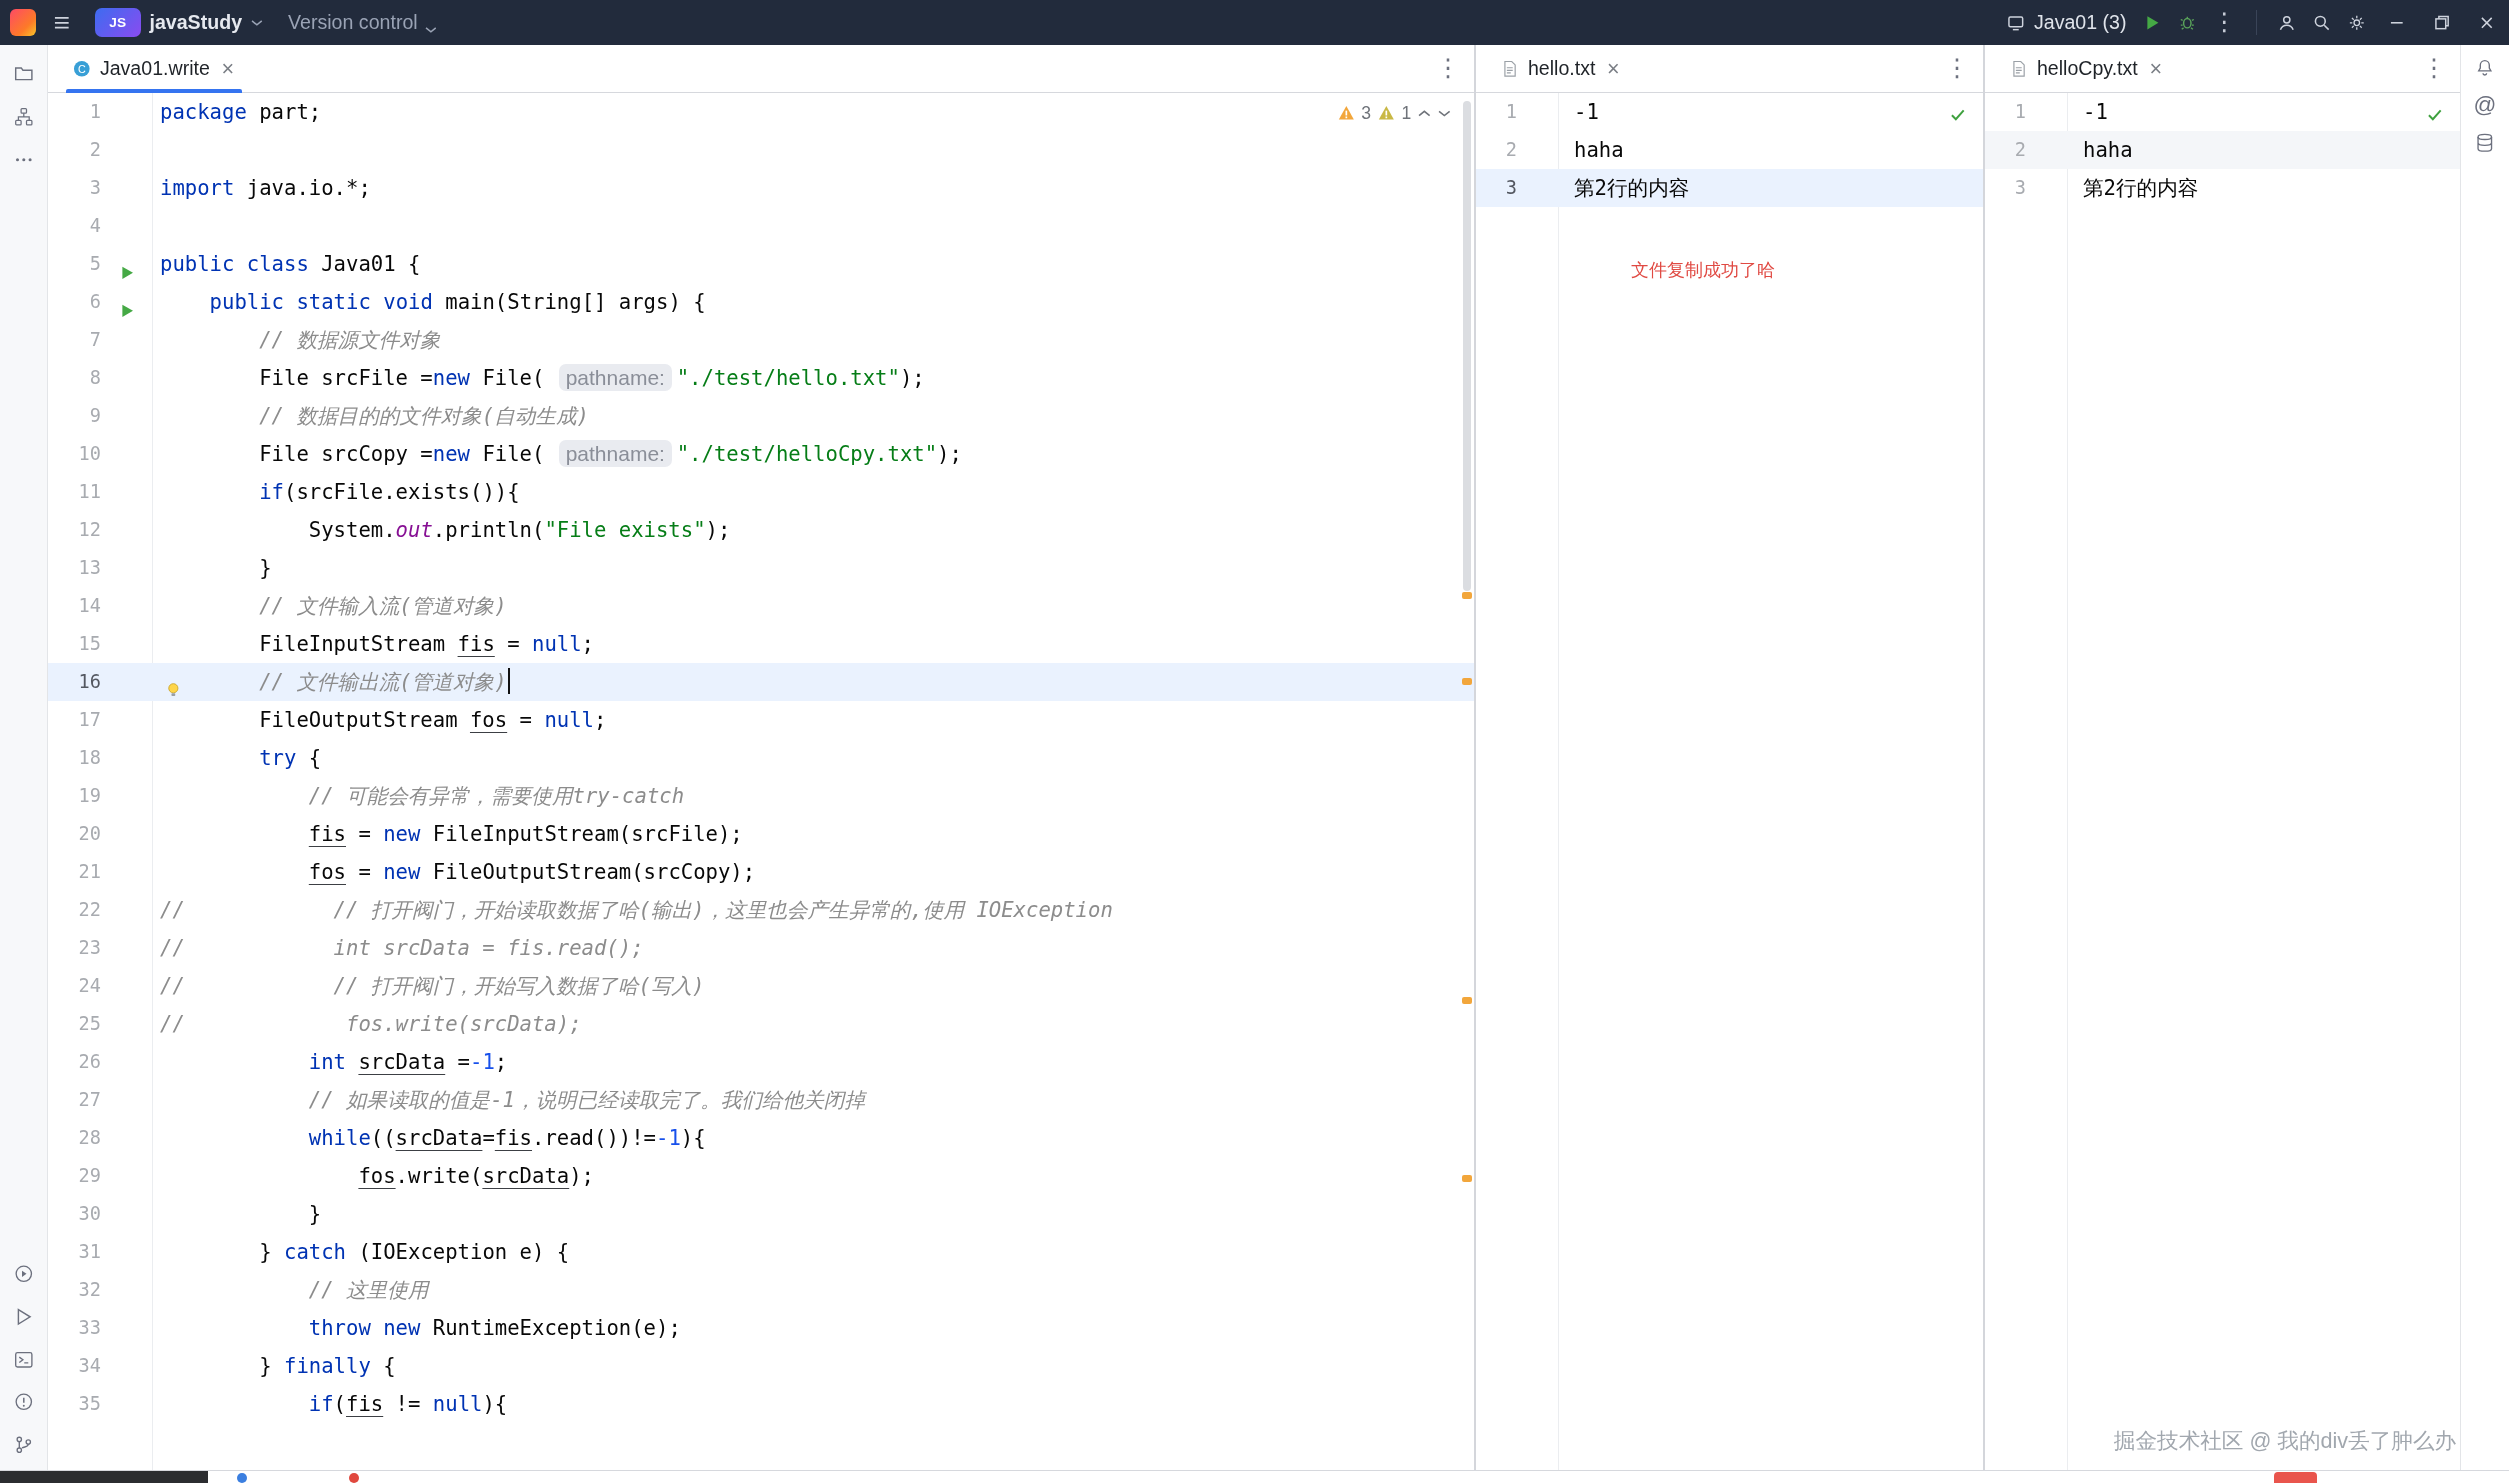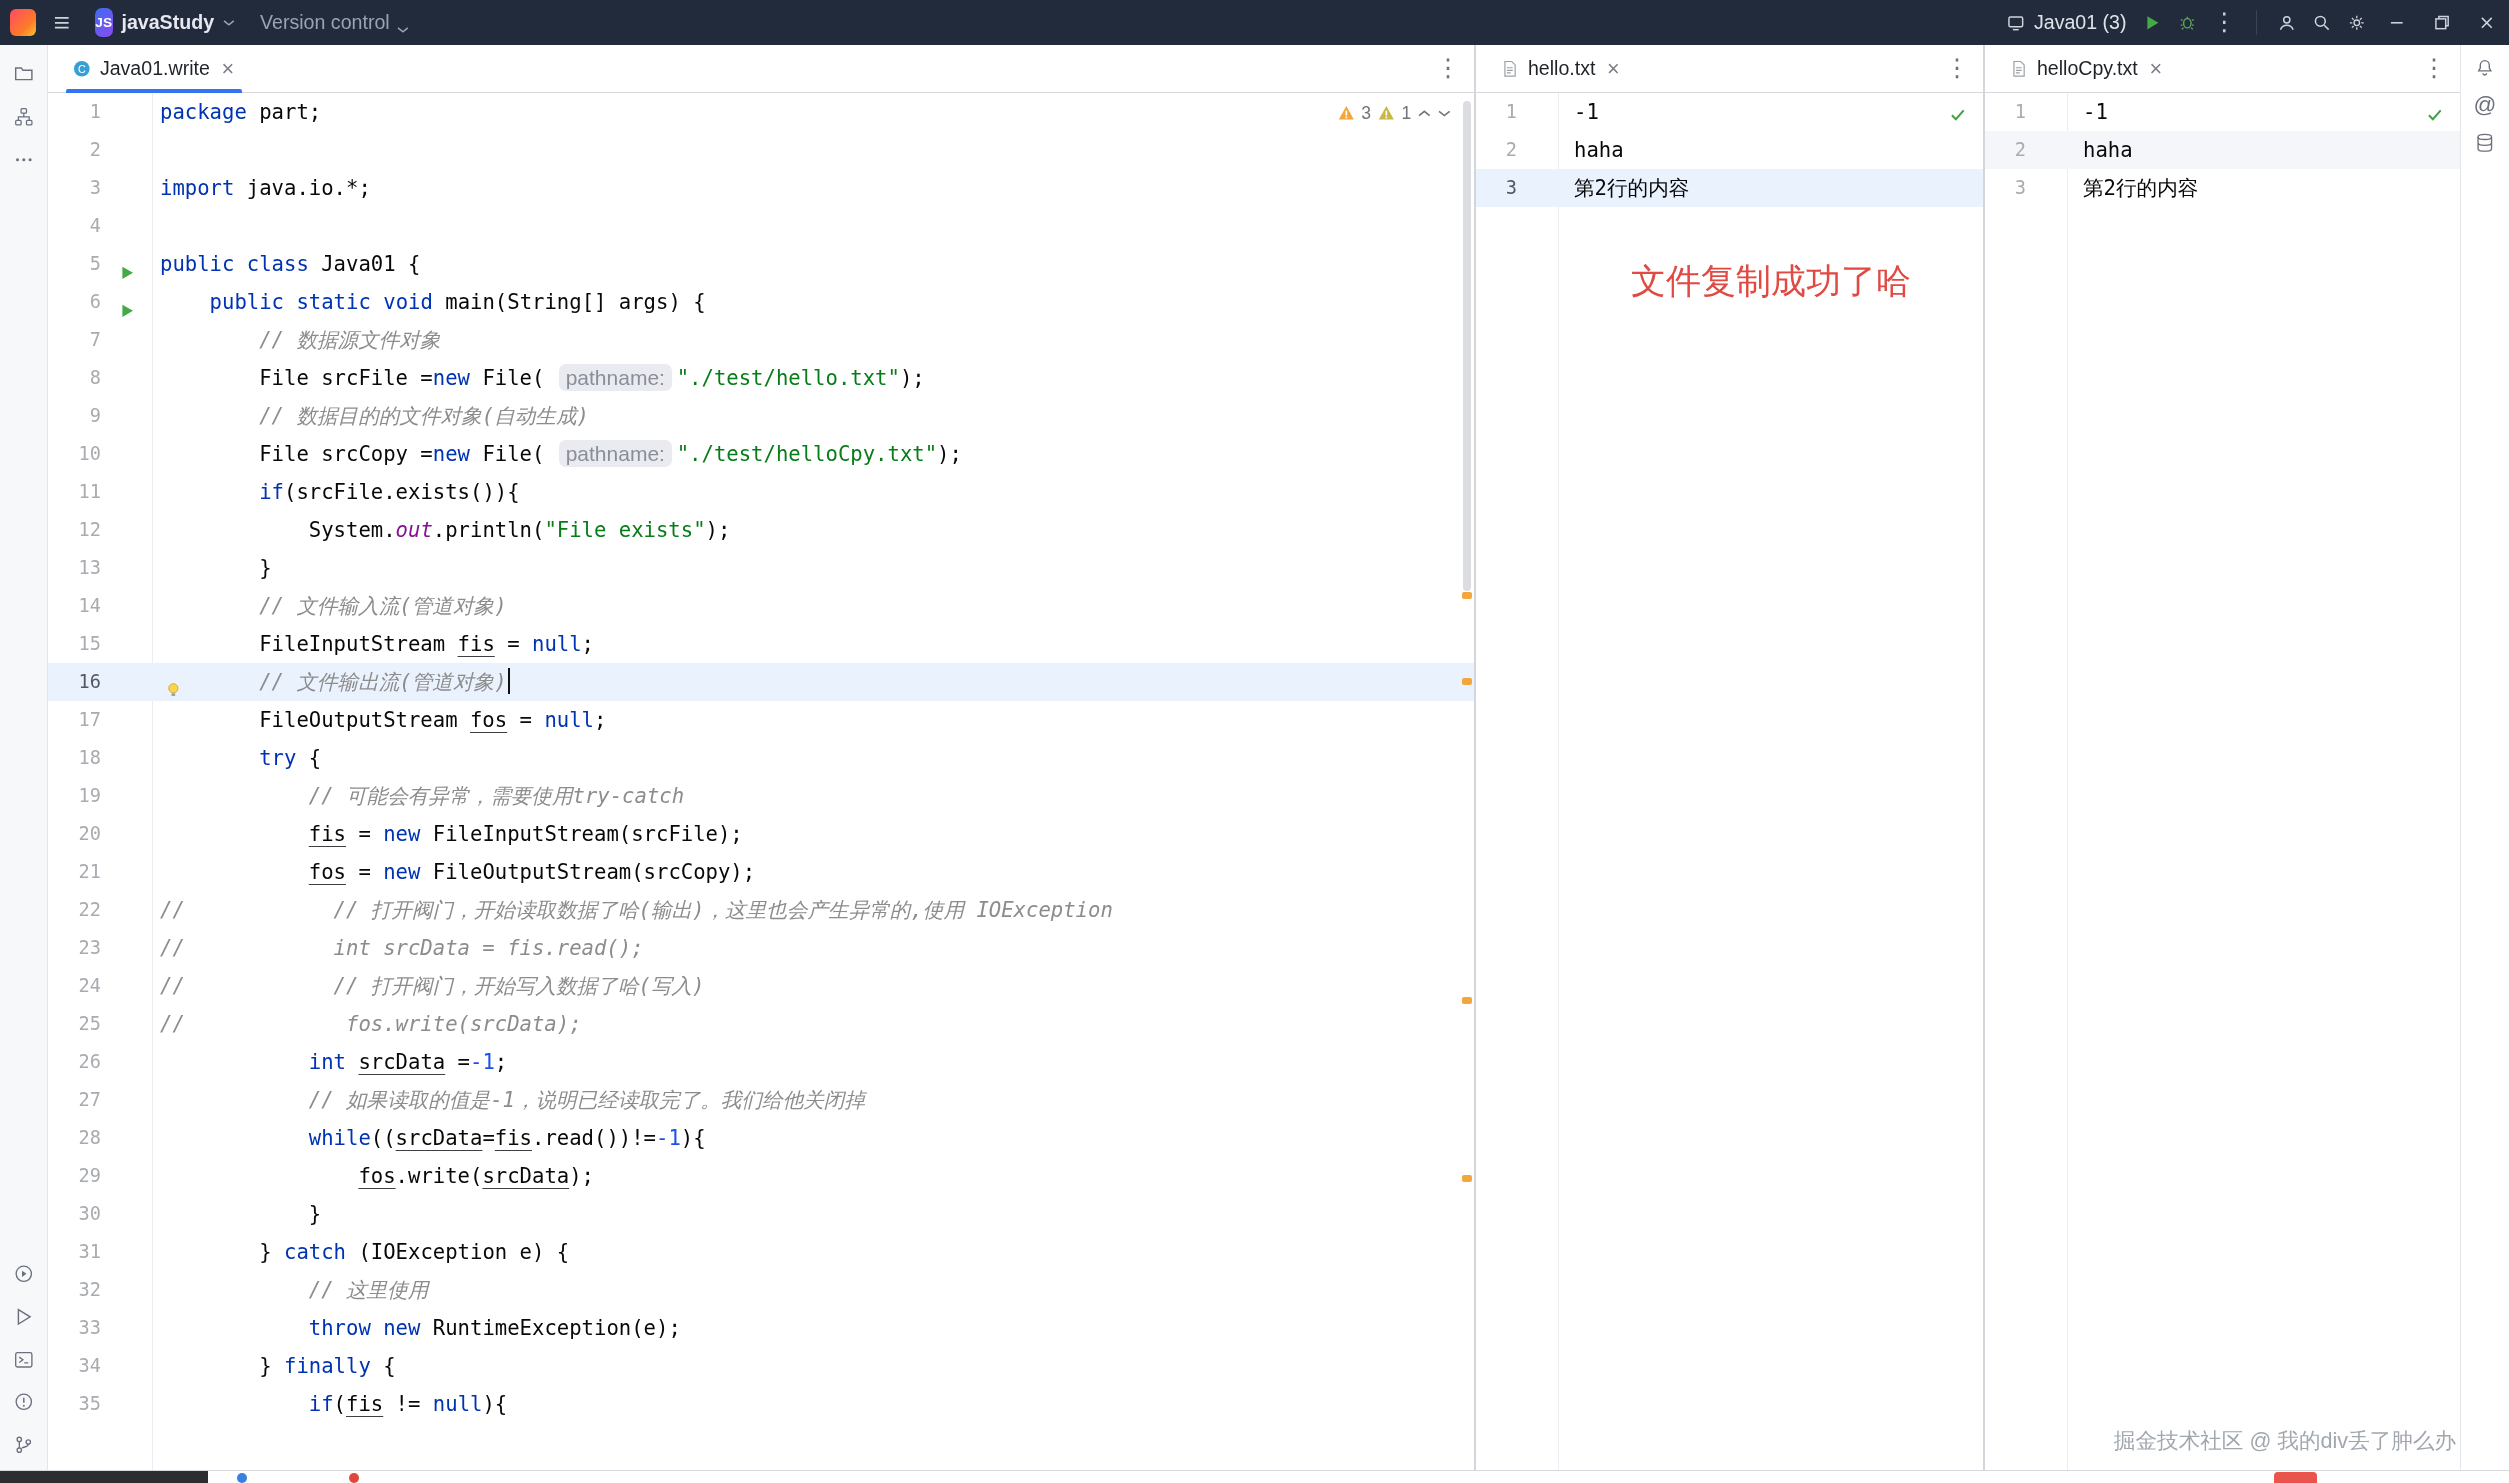--- a/index.html
+++ b/index.html
@@ -7,21 +7,21 @@
 body{font-family:"Liberation Sans",sans-serif;background:#fff}
 .app{width:2509px;height:1484px;display:flex;flex-direction:column}
 
 
 .titlebar{height:45px;background:#222b3c;display:flex;align-items:center;justify-content:space-between;padding:0 0 0 9.8px;flex:0 0 auto}
 .tb-left,.tb-right{display:flex;align-items:center}
 .tb-left{gap:7.8px}
 .logo{width:26.5px;height:26.5px;border-radius:5.9px;background:linear-gradient(135deg,#fe4a66,#fd7a28 65%,#f8c62a)}
 .tb-btn{width:35px;height:35px;display:flex;align-items:center;justify-content:center;border-radius:5.9px}
 .project-chip{display:flex;align-items:center;gap:8.8px;padding:3.9px 7.8px;border-radius:7.8px;color:#e6e9ef;font-size:19.6px;font-weight:700}
-.chip-avatar{width:18px;height:29px;border-radius:6.9px;background:linear-gradient(135deg,#3d6cf0,#8a4bf0);color:#fff;font-size:13.7px;font-weight:700;display:flex;align-items:center;justify-content:center}
+.chip-avatar{width:46px;height:29px;border-radius:6.9px;background:linear-gradient(135deg,#3d6cf0,#8a4bf0);color:#fff;font-size:13.7px;font-weight:700;display:flex;align-items:center;justify-content:center}
 .vc-menu{display:flex;align-items:flex-end;gap:6.9px;color:#9aa3b5;font-size:19.6px;padding:3.9px 9.8px;font-weight:400}
 .run-widget{display:flex;align-items:center;gap:8.8px;color:#dfe3ea;font-size:19.6px;padding:3.9px 7.8px}
 .tb-sep{width:1px;height:25.5px;background:#3a4458;margin:0 11.8px}
 .win-btn{width:45px;height:45px;display:flex;align-items:center;justify-content:center}
 .kebab{color:#c6cbd6;font-size:24.5px;line-height:1;padding:0 7.8px}
 
 
 .body{flex:1;display:flex;min-height:0}
 .left-bar{width:48px;background:#f7f8fa;border-right:1px solid #e3e5e8;display:flex;flex-direction:column;align-items:center;padding:7.8px 0 3.9px;flex:0 0 auto}
 .lb-icon{width:37px;height:37px;display:flex;align-items:center;justify-content:center;border-radius:7.8px;margin:2.9px 0}
@@ -64,21 +64,21 @@
 .tok-f{color:#871094;font-style:italic}
 .tok-t{color:#080808}
 .tok-u{color:#080808;text-decoration:underline;text-underline-offset:4.9px;text-decoration-thickness:1px;text-decoration-color:#3c3f44}
 .tok-h{background:#e9ebf0;color:#8a8e98;border-radius:6.9px;padding:2px 6.9px;font-size:21px;margin:0 4.9px 0 2px;font-family:"Liberation Sans",sans-serif}
 
 .inspections{position:absolute;top:9.8px;right:23.5px;display:flex;align-items:center;gap:6.9px;font-size:17.6px;color:#6f737a;font-family:"Liberation Sans",sans-serif}
 .scrollbar{position:absolute;top:0;bottom:0;right:0;width:13.7px}
 .sb-thumb{position:absolute;right:2.9px;top:7.8px;width:7.8px;height:490px;background:#dbdde1;border-radius:3.9px}
 .sb-mark{position:absolute;right:2px;width:9.8px;height:6.9px;border-radius:2px;background:#f2a63b}
 .check-icon{position:absolute;top:11.8px;right:15.7px}
-.annotation{position:absolute;left:155px;top:165px;font-size:35px;color:#e04a43;font-family:"Liberation Sans",sans-serif;font-weight:500}
+.annotation{position:absolute;left:155px;top:165px;font-size:18px;color:#e04a43;font-family:"Liberation Sans",sans-serif;font-weight:500}
 .watermark{position:absolute;right:3.9px;bottom:15.7px;font-size:21.6px;color:#a1a7ae;font-family:"Liberation Sans",sans-serif;white-space:nowrap}
 
 
 .status{height:13.7px;flex:none;background:#fff;border-top:1px solid #d6d8dd;position:relative}
 .task-frag{position:absolute;left:0;top:0;bottom:0;width:208px;background:#2b2d30}
 .dot{position:absolute;border-radius:50%;width:9.8px;height:9.8px;top:2px}
 .dot.blue{left:237px;background:#3b7fe0}
 .dot.red{left:349px;background:#e0483e}
 .jj-logo{position:absolute;left:2274px;top:1px;width:43px;height:12.7px;background:#e round;background:#e9554d;border-radius:3.9px 3.9px 0 0}
 </style>

